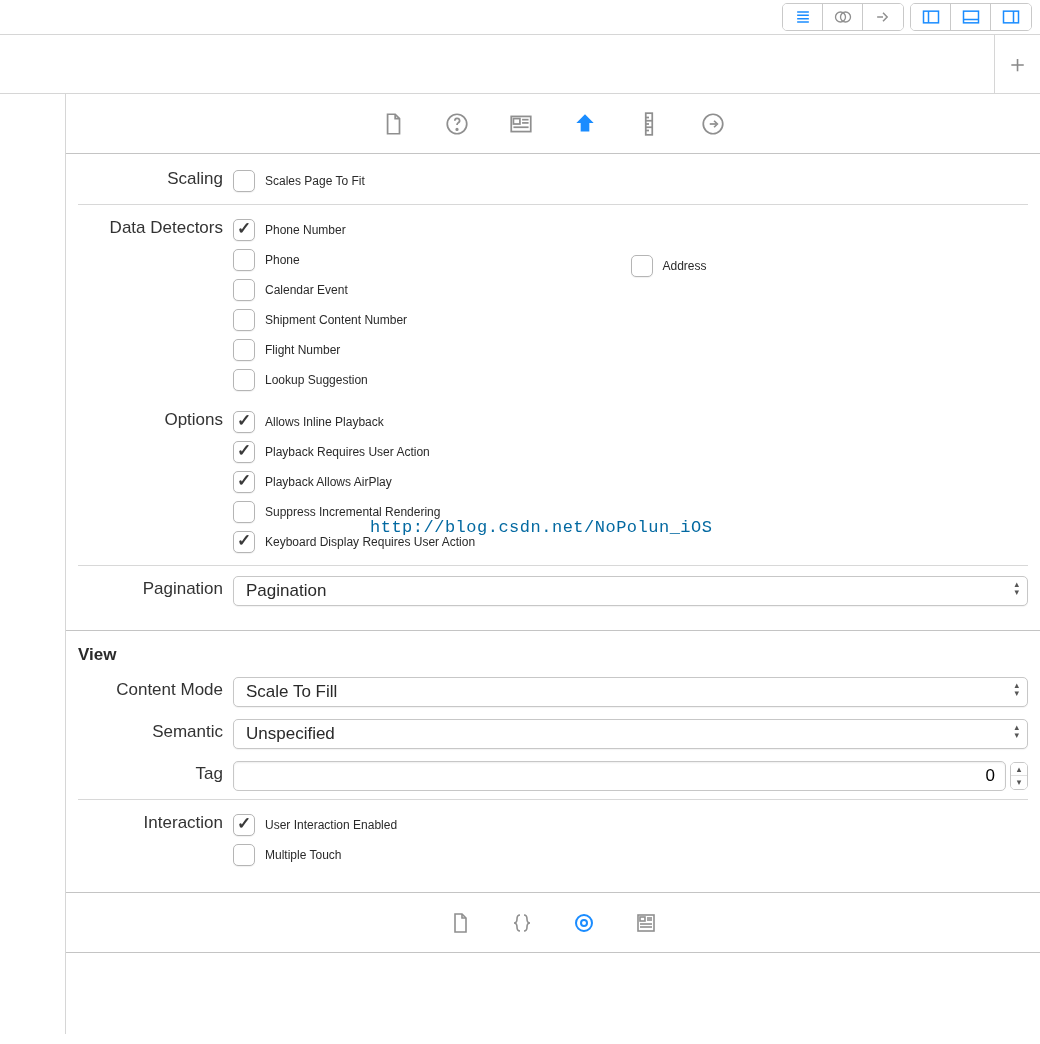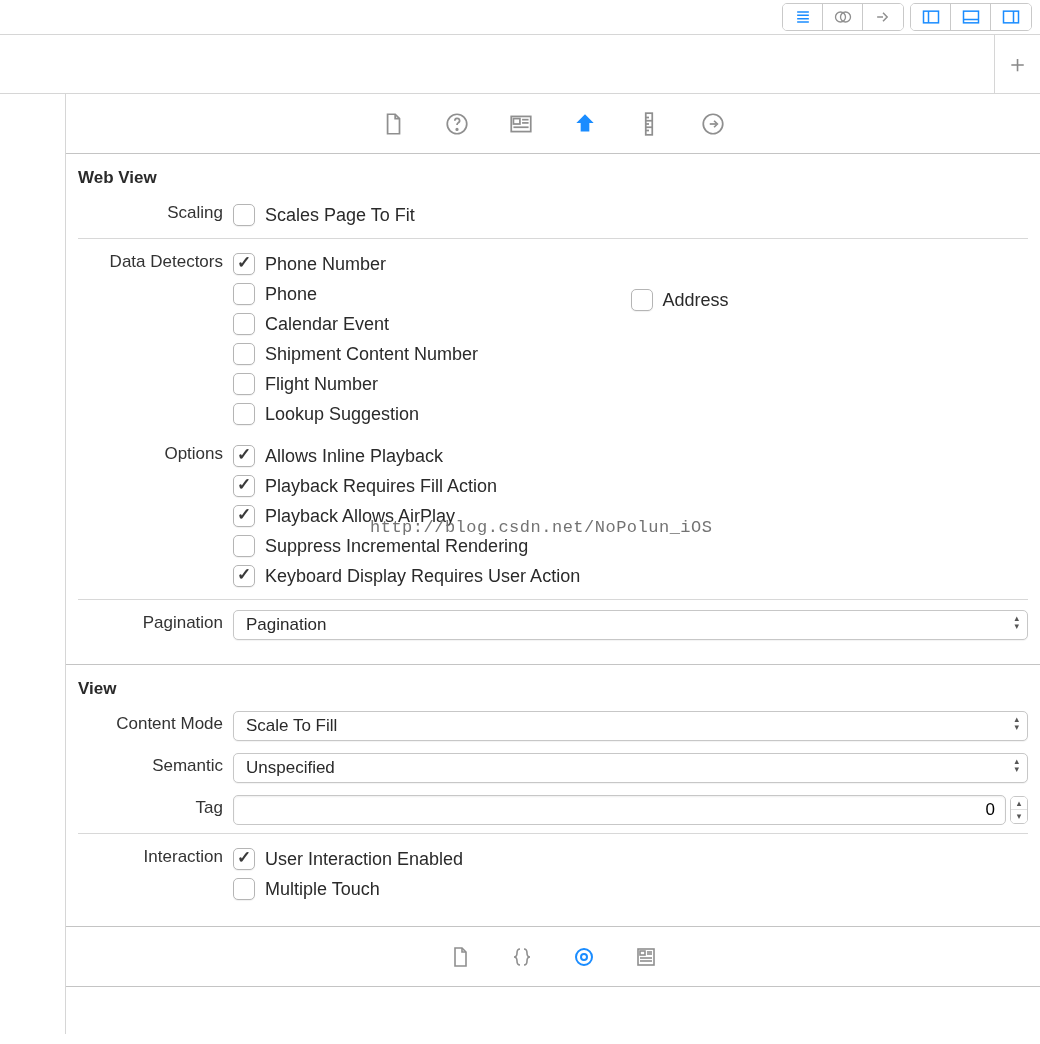--- a/index.html
+++ b/index.html
@@ -28,40 +28,40 @@
     .panel { padding: 6px 12px 18px 12px; }
     
     .row { display: flex; align-items: flex-start; padding: 6px 0; }
     .row.hr { border-top: 1px solid #d8d8d8; margin-top: 2px; padding-top: 10px; }
     .row-label { width: 155px; text-align: right; padding-right: 10px; padding-top: 3px; color: #333; font-size: 17px; }
     .row-body { flex: 1; }
     
     .chk-wrap { display: flex; align-items: center; gap: 10px; padding: 4px 0; }
     .chk { appearance: none; width: 22px; height: 22px; border: 1px solid #b5b5b5; border-radius: 5px; background: #fff; box-shadow: 0 1px 1px rgba(0,0,0,0.06), inset 0 1px 0 rgba(255,255,255,0.6); position: relative; cursor: pointer; }
     .chk:checked::after { content: "✓"; position: absolute; left: 3px; top: -2px; color: #3a3a3a; font-size: 17px; font-weight: 700; }
-    .chk-lbl { font-size: 18px; color: #2a2a2a; }
+    .chk-lbl { font-size: 12px; color: #2a2a2a; }
     
     .dual-col { display: flex; }
     .dual-col .col { flex: 1; }
     
     .popup { width: 100%; height: 30px; border: 1px solid #c7c7c7; border-radius: 5px; background: #fff; padding: 2px 30px 2px 12px; font-size: 17px; color: #2a2a2a; position: relative; display: flex; align-items: center; box-shadow: 0 1px 1px rgba(0,0,0,0.05); }
     .popup-arrows { position: absolute; right: 8px; top: 3px; display: flex; flex-direction: column; line-height: 8px; font-size: 9px; color: #555; }
     
     .stepper { display: flex; align-items: center; }
     .stepper input { flex: 1; height: 30px; border: 1px solid #c7c7c7; border-radius: 5px; padding: 2px 10px; font-size: 17px; text-align: right; box-shadow: inset 0 1px 2px rgba(0,0,0,0.07); }
     .stepper-btns { margin-left: 4px; display: flex; flex-direction: column; width: 18px; border: 1px solid #c7c7c7; border-radius: 5px; overflow: hidden; }
     .stepper-btns span { height: 13px; font-size: 9px; line-height: 12px; text-align: center; background: #fff; color: #555; cursor: pointer; }
     .stepper-btns span:first-child { border-bottom: 1px solid #e0e0e0; }
     
     .bottom-strip { height: 60px; border-top: 1px solid #c4c4c4; display: flex; align-items: center; justify-content: center; gap: 36px; }
     .bottom-ic { width: 26px; height: 26px; display: flex; align-items: center; justify-content: center; color: #8f8f8f; }
     .bottom-ic.active { color: #1a8cff; }
     .bottom-ic svg { width: 24px; height: 24px; }
     
-    .watermark { position: absolute; left: 370px; top: 518px; color: #737373; font-family: "Courier New", monospace; font-size: 17px; letter-spacing: 0.5px; pointer-events: none; }
+    .watermark { position: absolute; left: 370px; top: 518px; color: #0369a1; font-family: "Courier New", monospace; font-size: 17px; letter-spacing: 0.5px; pointer-events: none; }
     .bbar-divider { height: 8px; border-top: 1px solid #c4c4c4; }
   </style>
 </head>
 <body>
 
 <div class="top-toolbar">
   <div class="toolbar-group">
     <button class="tb-btn">
       <svg viewBox="0 0 24 24" fill="none" stroke="#1a8cff" stroke-width="1.8">
           <line x1="5" y1="6" x2="19" y2="6"></line>
@@ -154,21 +154,20 @@
         </span>
       <span class="tab-ic">
           <svg viewBox="0 0 24 24" fill="none" stroke="currentColor" stroke-width="1.6">
             <circle cx="12" cy="12" r="9"></circle>
             <path d="M9 12h6"></path>
             <path d="M13 9l3 3-3 3"></path>
           </svg>
         </span>
     </div>
 
-    <div class="section-header">Web View</div>
     <div class="panel">
       <div class="row">
         <div class="row-label">Scaling</div>
         <div class="row-body">
           <label class="chk-wrap">
             <input type="checkbox" class="chk" style="">
             <span class="chk-lbl">Scales Page To Fit</span>
           </label>
         </div>
       </div>
@@ -216,21 +215,21 @@
 
       <div class="row">
         <div class="row-label">Options</div>
         <div class="row-body" id="opts-list">
             <label class="chk-wrap">
               <input type="checkbox" class="chk" checked="" style="">
               <span class="chk-lbl">Allows Inline Playback</span>
             </label>
             <label class="chk-wrap">
               <input type="checkbox" class="chk" checked="" style="">
-              <span class="chk-lbl">Playback Requires Fill Action</span>
+              <span class="chk-lbl">Playback Requires User Action</span>
             </label>
             <label class="chk-wrap">
               <input type="checkbox" class="chk" checked="" style="">
               <span class="chk-lbl">Playback Allows AirPlay</span>
             </label>
             <label class="chk-wrap">
               <input type="checkbox" class="chk" style="">
               <span class="chk-lbl">Suppress Incremental Rendering</span>
             </label>
             <label class="chk-wrap">

